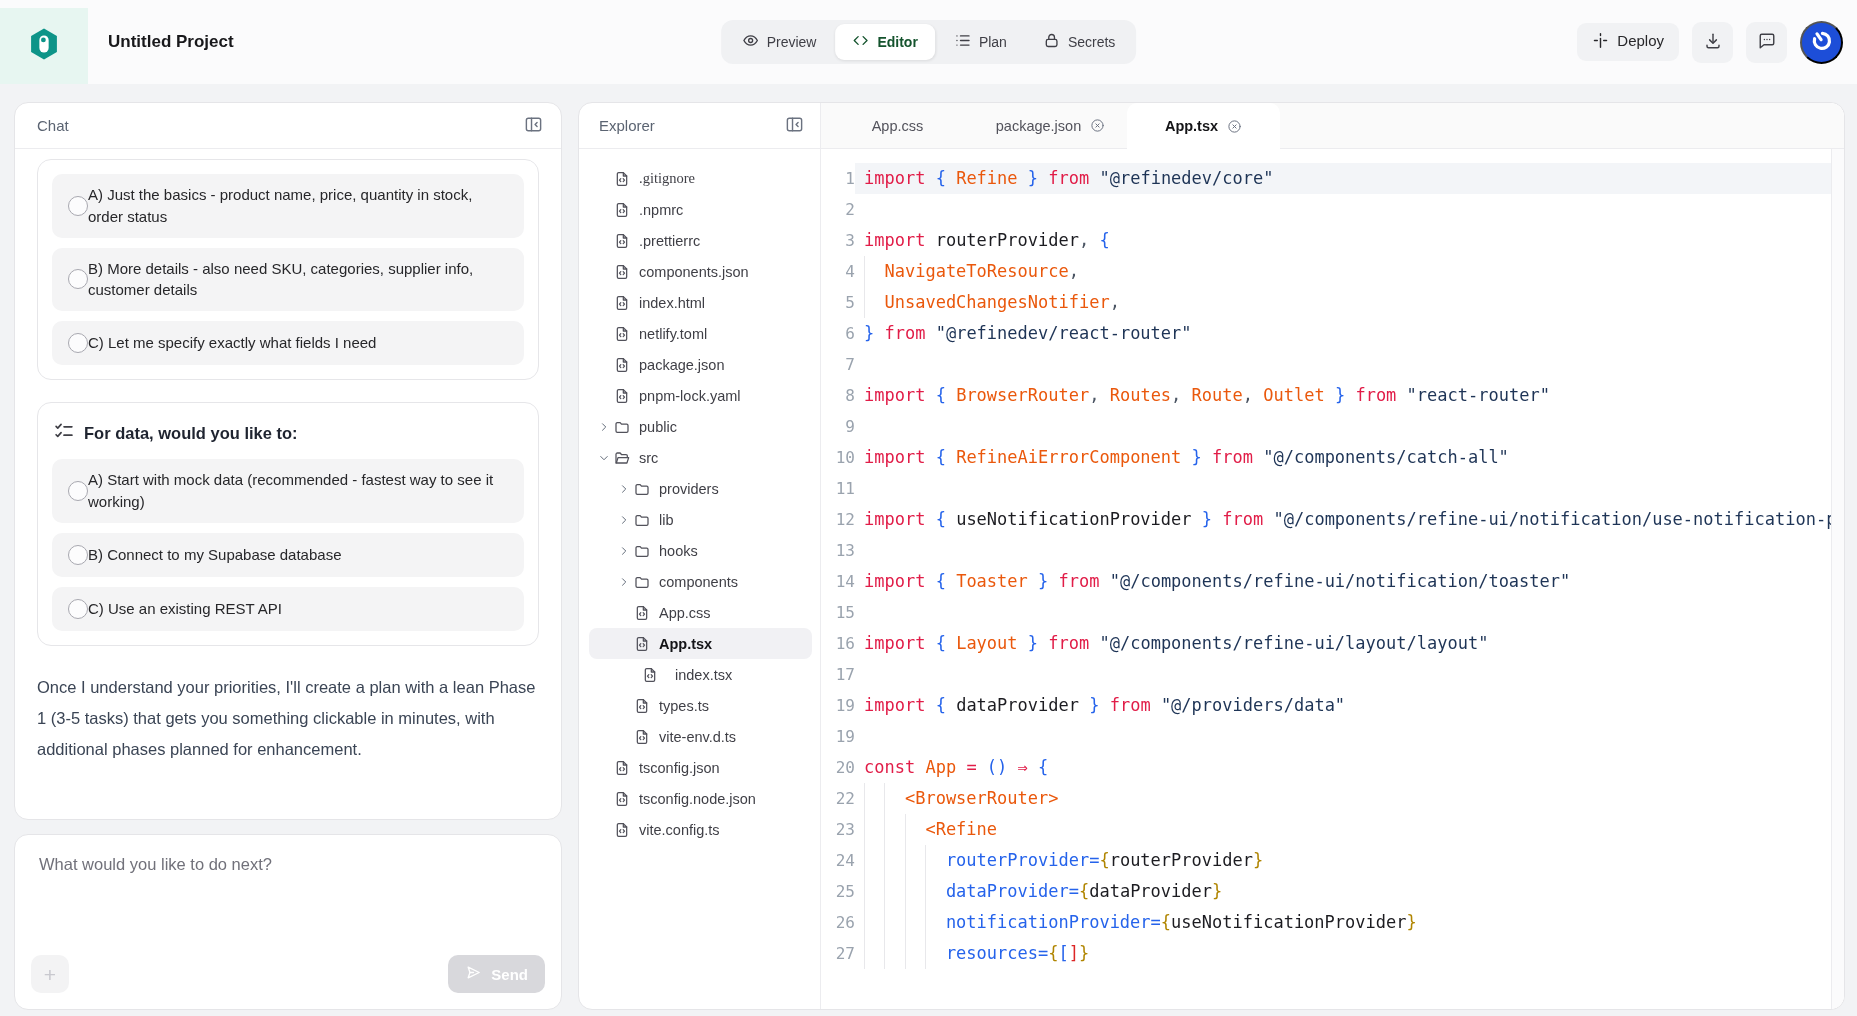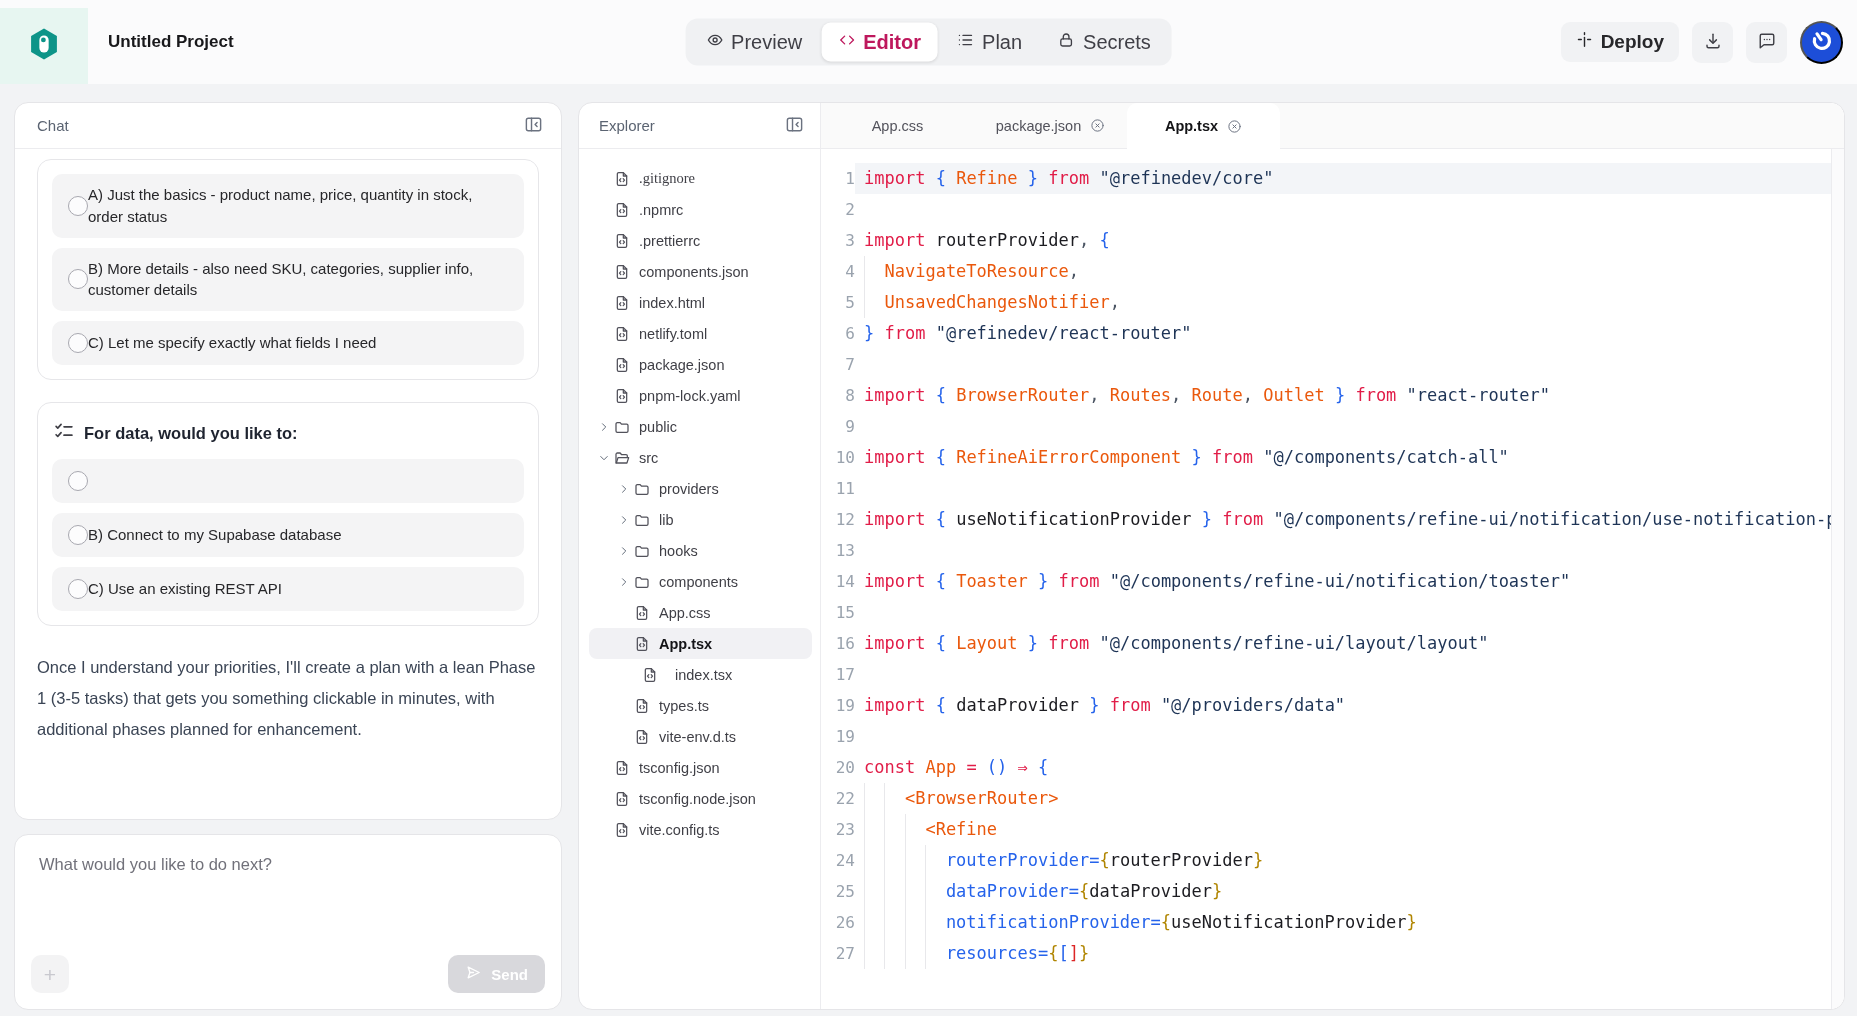--- a/index.html
+++ b/index.html
@@ -4,25 +4,25 @@
 <style>
   * { margin:0; padding:0; box-sizing:border-box; }
   html,body { width:1857px; height:1016px; overflow:hidden; }
   body { font-family:"Liberation Sans","DejaVu Sans",sans-serif; background:#f2f3f5; color:#18181b; }
 
   
   .topbar { height:84px; background:#fbfbfc; display:flex; align-items:center; position:relative; }
   .logo-block { width:88px; height:76px; margin-top:8px; background:#e7f6f1; display:flex; align-items:center; justify-content:center; align-self:flex-start; cursor:pointer; }
   .project-title { font-size:17px; font-weight:700; color:#18181b; margin-left:20px; }
   .center-tabs { position:absolute; left:50%; top:50%; transform:translate(-50%,-50%); background:#f0f1f3; border-radius:12px; padding:4px; display:flex; gap:2px; }
-  .ctab { display:flex; align-items:center; gap:8px; padding:8px 17px; border-radius:9px; font-size:20px; color:#3f3f46; cursor:pointer; }
+  .ctab { display:flex; align-items:center; gap:8px; padding:8px 17px; border-radius:9px; font-size:14px; color:#3f3f46; cursor:pointer; }
   .ctab svg { width:17px; height:17px; }
-  .ctab.active { background:#ffffff; color:#be185d; font-weight:700; box-shadow:0 1px 3px rgba(0,0,0,.09); }
+  .ctab.active { background:#ffffff; color:#14532d; font-weight:700; box-shadow:0 1px 3px rgba(0,0,0,.09); }
   .topbar-right { margin-left:auto; display:flex; align-items:center; gap:13px; padding-right:14px; }
-  .deploy-btn { display:flex; align-items:flex-end; gap:8px; background:#f1f2f4; border:none; border-radius:9px; padding:9px 15px; font-size:19px; color:#27272a; font-family:inherit; cursor:pointer;font-weight:bold; }
+  .deploy-btn { display:flex; align-items:flex-start; gap:8px; background:#f1f2f4; border:none; border-radius:9px; padding:9px 15px; font-size:15px; color:#27272a; font-family:inherit; cursor:pointer; }
   .icon-btn { width:41px; height:41px; background:#f1f2f4; border:none; border-radius:9px; display:flex; align-items:center; justify-content:center; color:#3f3f46; cursor:pointer; }
   .icon-btn svg { width:18px; height:18px; }
   .avatar-power { width:43px; height:43px; border-radius:50%; background:#1d4ed8; display:flex; align-items:center; justify-content:center; cursor:pointer; }
   .avatar-power svg { width:26px; height:26px; }
 
   
   .content { height:932px; padding:18px 12px 6px 14px; display:flex; }
   .card { background:#fff; border:1px solid #e5e5e8; border-radius:14px; }
 
   
@@ -213,20 +213,21 @@
                   <path d="m2.5 16.5 2 2 4-4.5"></path>
                   <line x1="12" y1="7" x2="21.5" y2="7"></line>
                   <line x1="12" y1="17" x2="21.5" y2="17"></line>
                 </svg>
             </span>
             <span>For data, would you like to:</span>
           </div>
           <div id="options2">
               <div class="opt">
                 <span class="radio"></span>
+                <span class="opt-text">A) Start with mock data (recommended - fastest way to see it working)</span>
               </div>
               <div class="opt">
                 <span class="radio"></span>
                 <span class="opt-text">B) Connect to my Supabase database</span>
               </div>
               <div class="opt">
                 <span class="radio"></span>
                 <span class="opt-text">C) Use an existing REST API</span>
               </div>
             </div>

